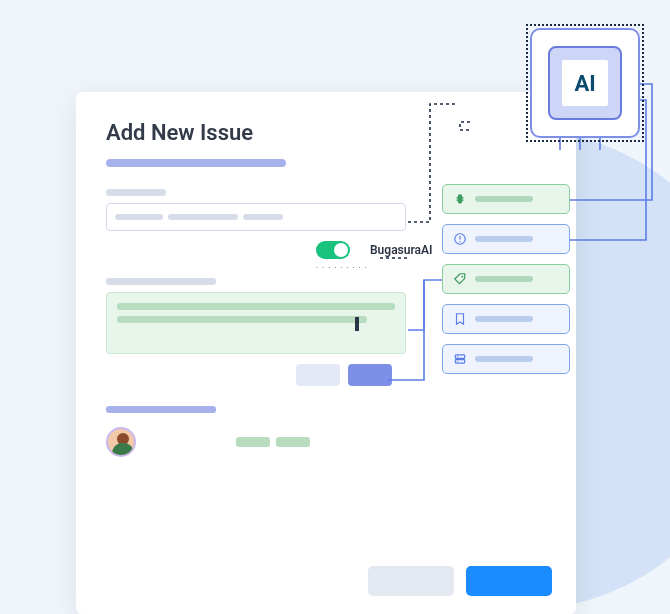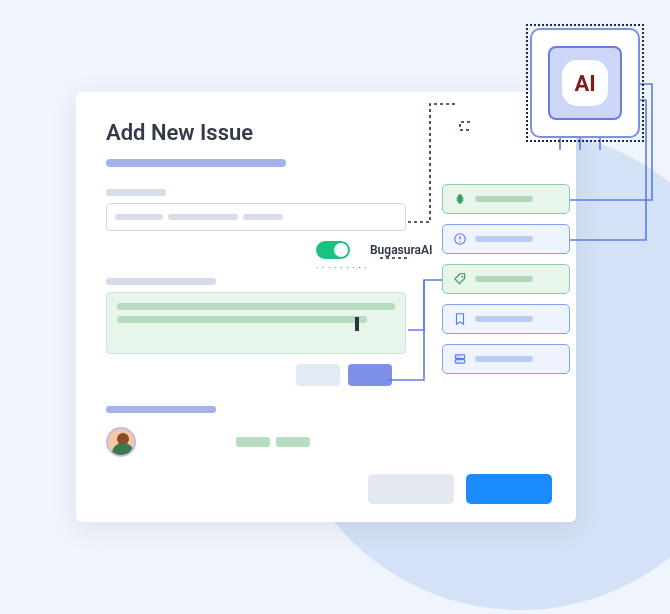--- a/index.html
+++ b/index.html
@@ -19,21 +19,21 @@
     background: #d3e2f6;
     right: -90px;
     top: 130px;
     z-index: 0;
   }
   .panel {
     position: absolute;
     left: 76px;
     top: 92px;
     width: 500px;
-    height: 430px;
+    height: 522px;
     background: #fff;
     border-radius: 6px;
     box-shadow: 0 6px 30px rgba(0,0,0,0.08);
     padding: 28px 30px 20px 30px;
     z-index: 2;
   }
   .panel h1 {
     font-size: 22px;
     font-weight: 600;
     color: #333b4a;
@@ -220,27 +220,27 @@
     border: 2px solid #6a7be0;
     border-radius: 8px;
     display: flex;
     align-items: center;
     justify-content: center;
   }
   .chip-core {
     width: 46px;
     height: 46px;
     background: #fff;
-    border-radius: 15px;
+    border-radius: 2px;
     display: flex;
     align-items: center;
     justify-content: center;
     font-weight: 700;
     font-size: 22px;
-    color: #7f1d1d;
+    color: #0c4a6e;
   }
 
   
   .suggestions {
     position: absolute;
     right: 100px;
     top: 184px;
     display: flex;
     flex-direction: column;
     gap: 10px;

